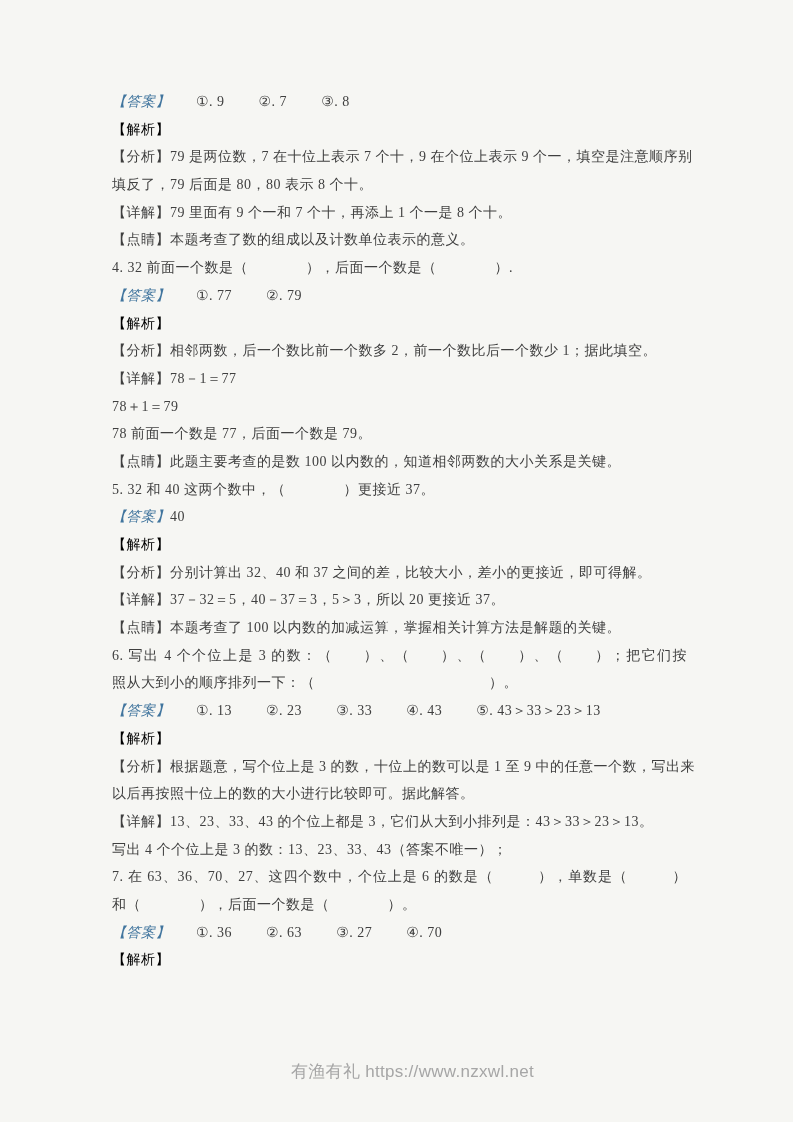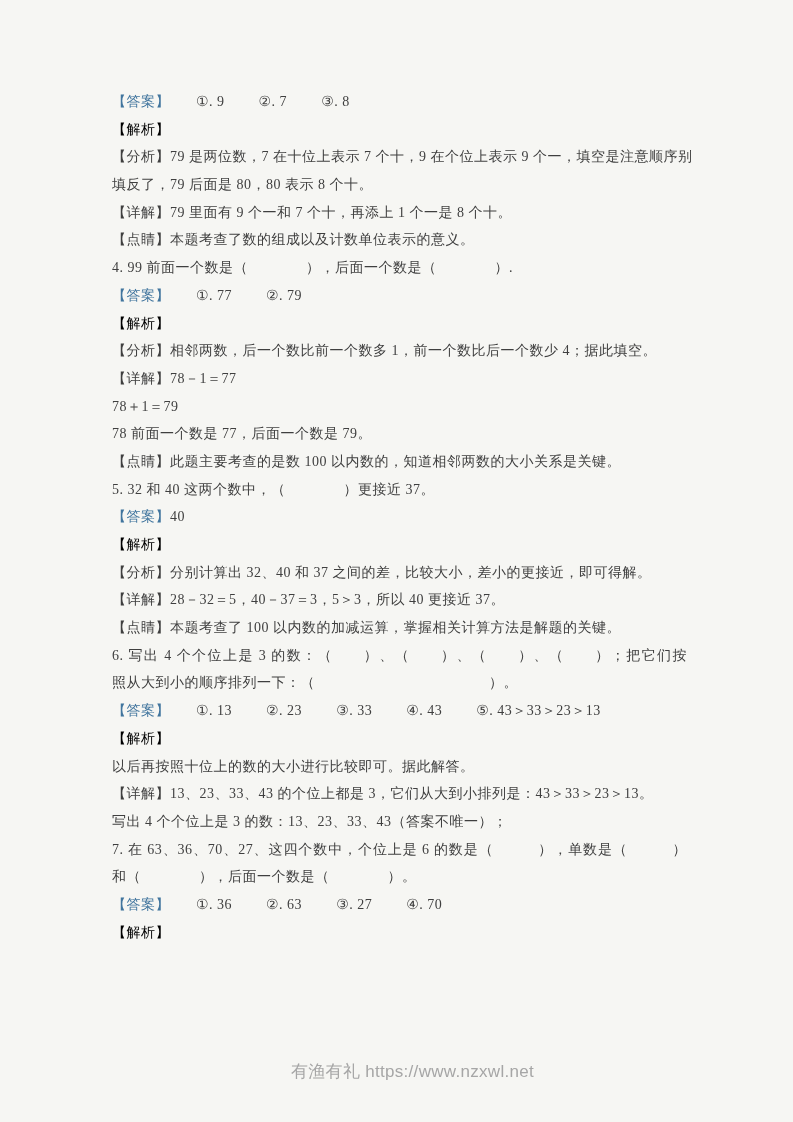--- a/index.html
+++ b/index.html
@@ -24,21 +24,21 @@
     height:27.7px;
     line-height:27.7px;
     white-space:nowrap;
     overflow:visible;
   }
   .fill {
     text-align:justify;
     text-align-last:justify;
   }
   .blue { color:#000000; }
-  .ans-label { color:#41759e; margin-right:26px; }
+  .ans-label { color:#41759e; margin-right:26px;font-style:italic; }
   .ans-label.tight { margin-right:0; }
   .ans-item { margin-right:34px; }
   .ans-item:last-child { margin-right:0; }
   .footer {
     position:absolute;
     left:0; right:0; top:1060px;
     text-align:center;
     padding-left:32px;
     font-family:"Liberation Sans","DejaVu Sans",sans-serif;
     font-size:17px;
@@ -50,38 +50,39 @@
 <body>
 
 <div class="doc">
   <div class="content">
       <div class="line"><span class="ans-label">【答案】</span><span class="ans-item">①. 9</span><span class="ans-item">②. 7</span><span class="ans-item">③. 8</span></div>
       <div class="line"><span class="blue">【解析】</span></div>
       <div class="line fill">【分析】79 是两位数，7 在十位上表示 7 个十，9 在个位上表示 9 个一，填空是注意顺序别</div>
       <div class="line">填反了，79 后面是 80，80 表示 8 个十。</div>
       <div class="line">【详解】79 里面有 9 个一和 7 个十，再添上 1 个一是 8 个十。</div>
       <div class="line">【点睛】本题考查了数的组成以及计数单位表示的意义。</div>
-      <div class="line">4. 99 前面一个数是（　　　　），后面一个数是（　　　　）.</div>
+      <div class="line">4. 32 前面一个数是（　　　　），后面一个数是（　　　　）.</div>
       <div class="line"><span class="ans-label">【答案】</span><span class="ans-item">①. 77</span><span class="ans-item">②. 79</span></div>
       <div class="line"><span class="blue">【解析】</span></div>
-      <div class="line">【分析】相邻两数，后一个数比前一个数多 1，前一个数比后一个数少 4；据此填空。</div>
+      <div class="line">【分析】相邻两数，后一个数比前一个数多 2，前一个数比后一个数少 1；据此填空。</div>
       <div class="line">【详解】78－1＝77</div>
       <div class="line">78＋1＝79</div>
       <div class="line">78 前面一个数是 77，后面一个数是 79。</div>
       <div class="line">【点睛】此题主要考查的是数 100 以内数的，知道相邻两数的大小关系是关键。</div>
       <div class="line">5. 32 和 40 这两个数中，（　　　　）更接近 37。</div>
       <div class="line"><span class="ans-label tight">【答案】</span><span>40</span></div>
       <div class="line"><span class="blue">【解析】</span></div>
       <div class="line">【分析】分别计算出 32、40 和 37 之间的差，比较大小，差小的更接近，即可得解。</div>
-      <div class="line">【详解】28－32＝5，40－37＝3，5＞3，所以 40 更接近 37。</div>
+      <div class="line">【详解】37－32＝5，40－37＝3，5＞3，所以 20 更接近 37。</div>
       <div class="line">【点睛】本题考查了 100 以内数的加减运算，掌握相关计算方法是解题的关键。</div>
       <div class="line fill">6. 写出 4 个个位上是 3 的数：（　　）、（　　）、（　　）、（　　）；把它们按</div>
       <div class="line">照从大到小的顺序排列一下：（　　　　　　　　　　　　）。</div>
       <div class="line"><span class="ans-label">【答案】</span><span class="ans-item">①. 13</span><span class="ans-item">②. 23</span><span class="ans-item">③. 33</span><span class="ans-item">④. 43</span><span class="ans-item">⑤. 43＞33＞23＞13</span></div>
       <div class="line"><span class="blue">【解析】</span></div>
+      <div class="line fill">【分析】根据题意，写个位上是 3 的数，十位上的数可以是 1 至 9 中的任意一个数，写出来</div>
       <div class="line">以后再按照十位上的数的大小进行比较即可。据此解答。</div>
       <div class="line">【详解】13、23、33、43 的个位上都是 3，它们从大到小排列是：43＞33＞23＞13。</div>
       <div class="line">写出 4 个个位上是 3 的数：13、23、33、43（答案不唯一）；</div>
       <div class="line fill">7. 在 63、36、70、27、这四个数中，个位上是 6 的数是（　　　），单数是（　　　）</div>
       <div class="line">和（　　　　），后面一个数是（　　　　）。</div>
       <div class="line"><span class="ans-label">【答案】</span><span class="ans-item">①. 36</span><span class="ans-item">②. 63</span><span class="ans-item">③. 27</span><span class="ans-item">④. 70</span></div>
       <div class="line"><span class="blue">【解析】</span></div>
     </div>
   <div class="footer">
     <span>有渔有礼 https://www.nzxwl.net</span>

